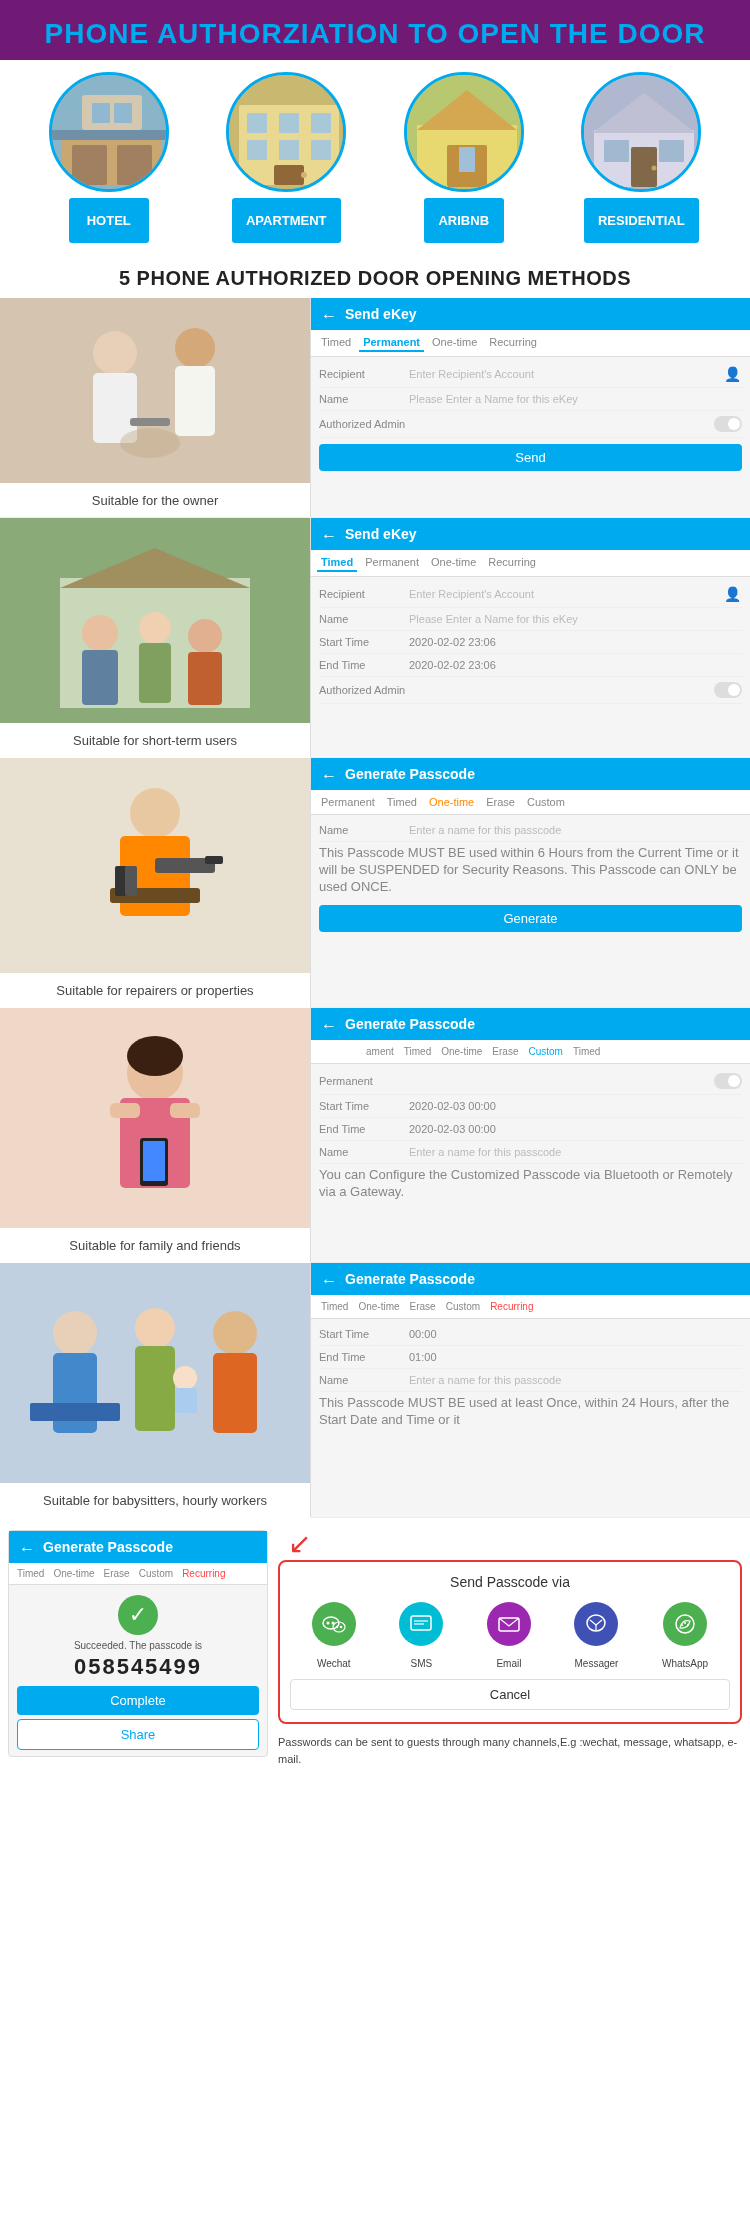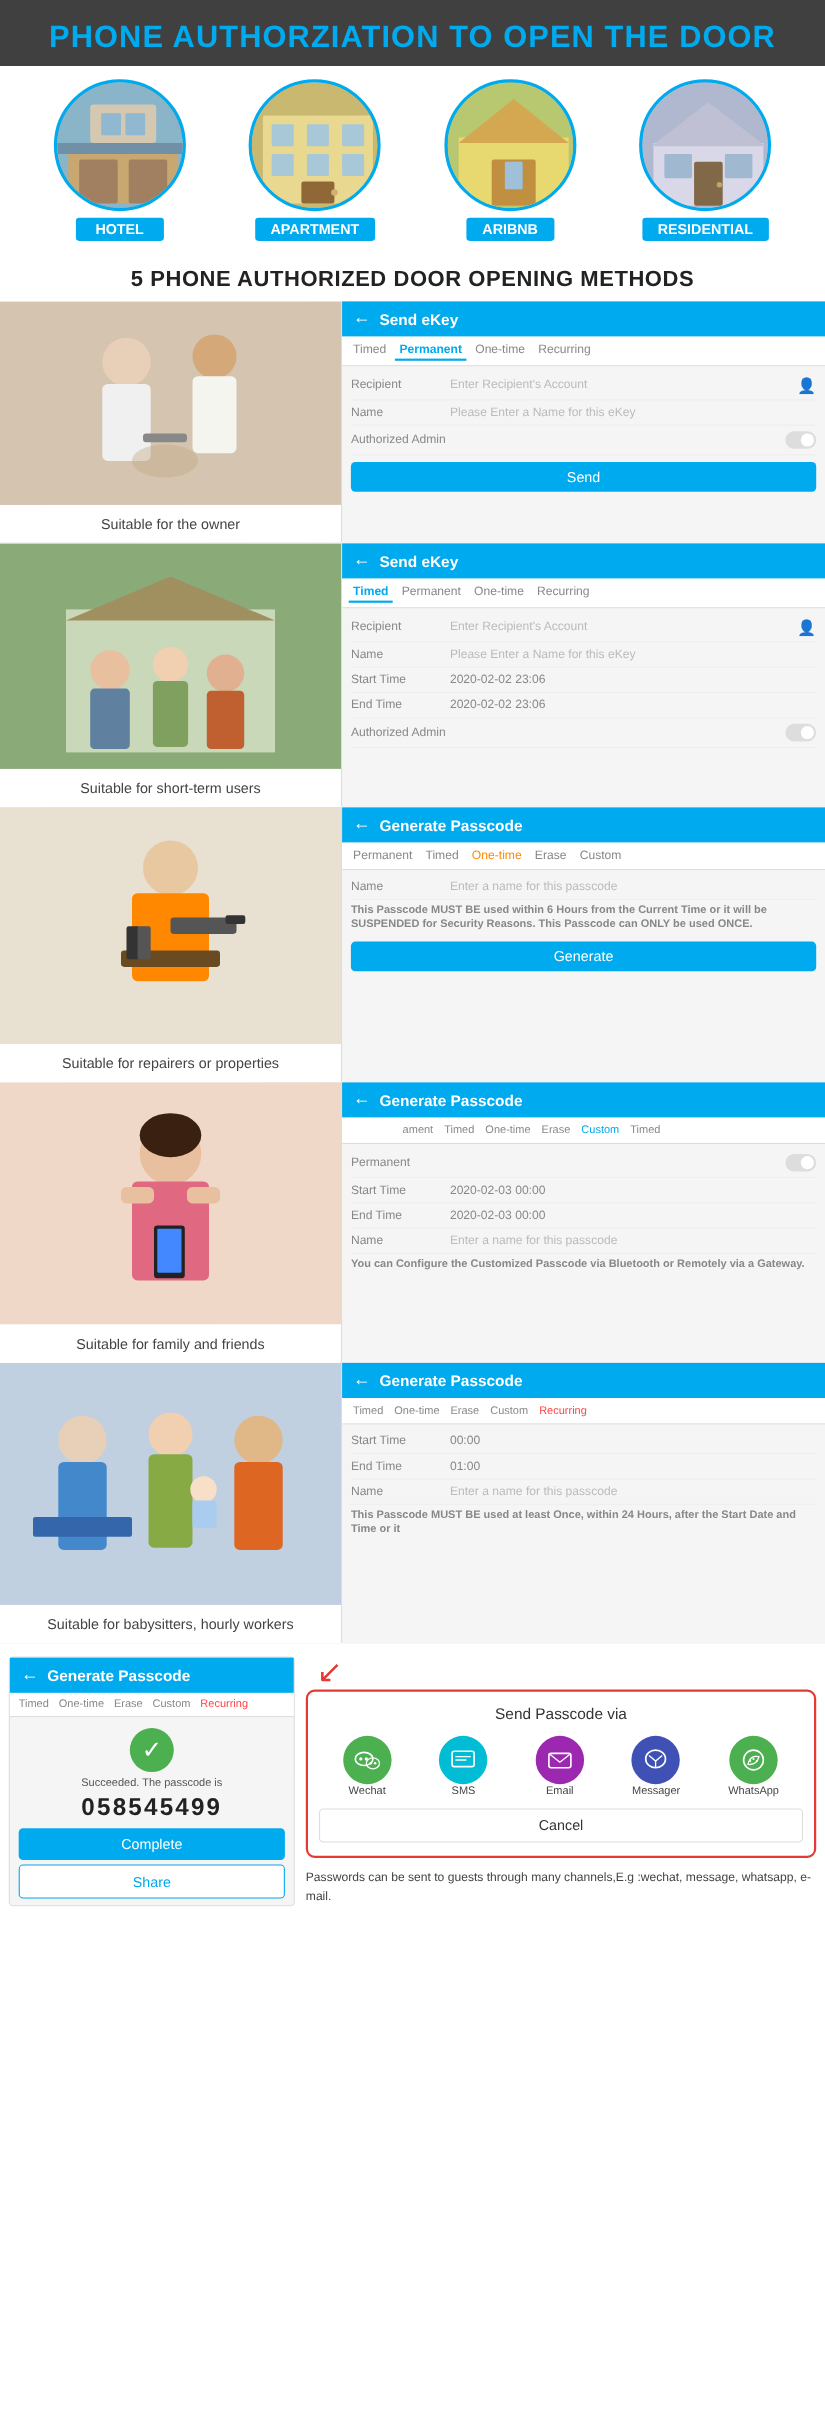--- a/index.html
+++ b/index.html
@@ -5,21 +5,21 @@
     * { margin: 0; padding: 0; box-sizing: border-box; }
     body {
       width: 750px;
       font-family: Arial, sans-serif;
       background: #fff;
       overflow-x: hidden;
     }
 
     
     .page-header {
-      background: #404040;
+      background: #701a75;
       padding: 18px 10px 10px;
       text-align: center;
     }
     .page-header h1 {
       color: #00aaee;
       font-size: 28px;
       font-weight: 900;
       letter-spacing: 1px;
       text-transform: uppercase;
     }
@@ -44,21 +44,21 @@
       border-radius: 50%;
       overflow: hidden;
       border: 3px solid #00aaee;
     }
     .category-label {
       margin-top: 6px;
       background: #00aaee;
       color: #fff;
       font-size: 13px;
       font-weight: bold;
-      padding: 3px 14px;
+      padding: 15px 14px;
       border-radius: 3px;
       text-align: center;
       min-width: 80px;
     }
 
     .cat-circle-hotel {
       width: 120px; height: 120px; border-radius: 50%;
       background: linear-gradient(135deg, #8ab0c8 0%, #c8a870 40%, #7098b0 100%);
     }
 
@@ -228,25 +228,24 @@
       border-radius: 4px;
       padding: 6px 0;
       width: 100%;
       font-size: 13px;
       margin-top: 6px;
       text-align: center;
     }
 
     
     .panel-note {
-      font-size: 10px;
+      font-size: 13px;
       color: #888;
       padding: 3px 0;
       line-height: 1.3;
-      font-weight: bold;
     }
 
     
     .bottom-section {
       display: flex;
       padding: 12px 8px;
       gap: 10px;
       align-items: flex-start;
     }
     .bottom-left {
@@ -279,21 +278,21 @@
     }
     .share-icons-row {
       display: flex;
       justify-content: space-around;
       margin-bottom: 10px;
     }
     .share-icon-item {
       display: flex;
       flex-direction: column;
       align-items: center;
-      gap: 1px;
+      gap: 12px;
     }
     .share-icon-circle {
       width: 44px;
       height: 44px;
       border-radius: 50%;
       display: flex;
       align-items: center;
       justify-content: center;
       font-size: 22px;
     }

